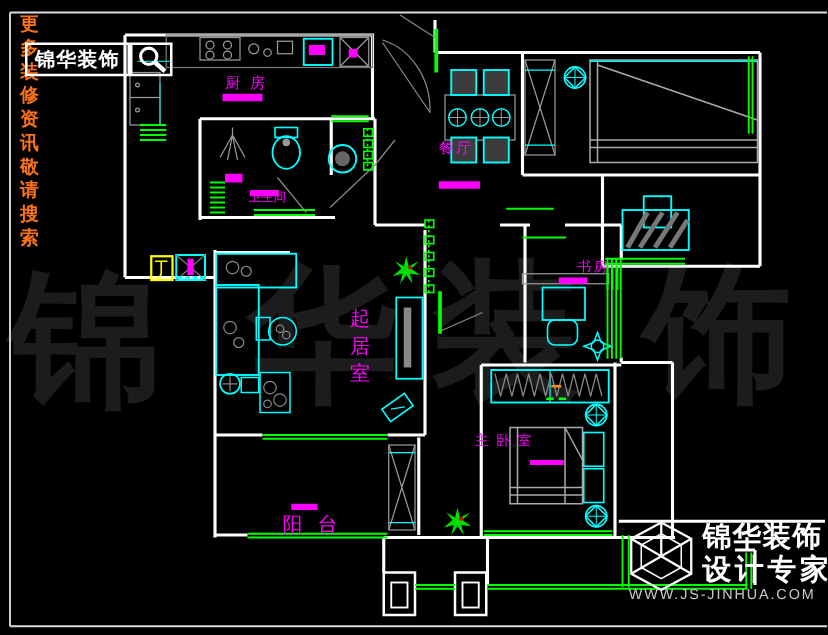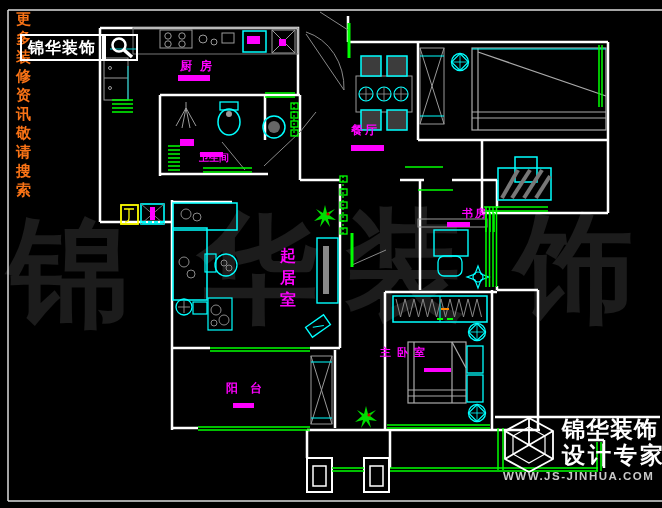--- a/index.html
+++ b/index.html
@@ -5,37 +5,37 @@
   html,body{margin:0;padding:0;background:#000;}
   .stage{position:relative;width:662px;height:508px;background:#000;overflow:hidden;
          font-family:"Liberation Sans",sans-serif;}
   .stage *{box-sizing:border-box;}
   
   .wm{position:absolute;z-index:1;color:#1c1c1c;font-family:"DejaVu Serif",serif;
       font-weight:bold;font-size:120px;line-height:1;user-select:none;}
   
   .plan-svg{position:absolute;left:0;top:0;z-index:2;}
   
-  .rlabel{position:absolute;z-index:3;color:#ff00ff;font-weight:bold;white-space:nowrap;}
+  .rlabel{position:absolute;z-index:3;color:#ff00ff;font-weight:normal;white-space:nowrap;}
   .rlabel.vert{white-space:normal;width:16px;word-break:break-all;line-height:22px;}
   
   .hdr{position:absolute;left:0;top:0;z-index:4;}
   .tagline{position:absolute;left:16px;top:10px;color:#f97316;font-size:15px;font-weight:bold;
            letter-spacing:1px;font-family:"DejaVu Serif",serif;}
   .searchbox{position:absolute;left:20px;top:34px;width:84px;height:27px;border:2px solid #fff;
              color:#fff;font-size:16px;font-weight:bold;text-align:center;line-height:24px;
              font-family:"DejaVu Serif",serif;letter-spacing:1px;}
   .magbox{position:absolute;left:104px;top:34px;width:34px;height:27px;border:2px solid #fff;}
   
   .flogo{position:absolute;z-index:4;}
   .flogo .brand{position:absolute;left:562px;top:414px;color:#fff;font-size:23px;font-weight:bold;
                 font-family:"DejaVu Serif",serif;letter-spacing:1px;white-space:nowrap;}
   .flogo .sub{position:absolute;left:562px;top:440px;color:#fff;font-size:23px;font-weight:bold;
               font-family:"DejaVu Serif",serif;letter-spacing:3px;white-space:nowrap;}
-  .flogo .site{position:absolute;left:503px;top:470px;color:#c9c9c9;font-size:11.5px;font-weight:bold;
+  .flogo .site{position:absolute;left:503px;top:470px;color:#c9c9c9;font-size:11.5px;font-weight:normal;
                letter-spacing:1.5px;white-space:nowrap;}
   .cube{position:absolute;left:500px;top:415px;}
 </style>
 </head>
 <body>
 
 <div class="stage">
 
   <div class="wm" style="left:8px;top:212px">锦</div>
   <div class="wm" style="left:198px;top:208px">华</div>
@@ -301,26 +301,26 @@
       <rect x="178" y="75" width="32" height="6"></rect>
       <rect x="351" y="145" width="33" height="6"></rect>
       <rect x="200" y="152" width="23" height="5"></rect>
       <rect x="447" y="222" width="23" height="5"></rect>
       <rect x="424" y="368" width="27" height="4"></rect>
       <rect x="233" y="403" width="21" height="5"></rect>
     </g>
   </svg>
 
   <div class="rlabel" style="left:180px;top:58px;font-size:12px;letter-spacing:8px">厨房</div>
-  <div class="rlabel" style="left:351px;top:122px;font-size:12px;letter-spacing:2px">餐厅</div>
+  <div class="rlabel" style="left:351px;top:110px;font-size:12px;letter-spacing:2px">餐厅</div>
   <div class="rlabel" style="left:199px;top:151px;font-size:10px">卫生间</div>
   <div class="rlabel" style="left:462px;top:206px;font-size:11px;letter-spacing:2px">书房</div>
   <div class="rlabel vert" style="left:280px;top:245px;font-size:16px">起居室</div>
   <div class="rlabel" style="left:380px;top:345px;font-size:11px;letter-spacing:6px">主卧室</div>
-  <div class="rlabel" style="left:226px;top:380px;font-size:12px;letter-spacing:12px">阳台</div>
+  <div class="rlabel" style="left:226px;top:410px;font-size:16px;letter-spacing:12px">阳台</div>
 
   <div class="hdr">
     <div class="tagline">更多装修资讯敬请搜索</div>
     <div class="searchbox">锦华装饰</div>
     <div class="magbox">
       <svg width="30" height="23" viewBox="0 0 30 23">
         <circle cx="13" cy="9" r="6.5" fill="none" stroke="#fff" stroke-width="2.5"></circle>
         <line x1="18" y1="14" x2="26" y2="21" stroke="#fff" stroke-width="3.5"></line>
       </svg>
     </div>

